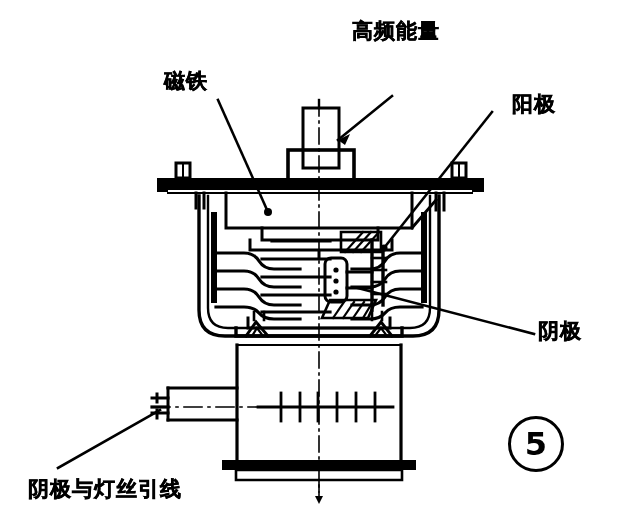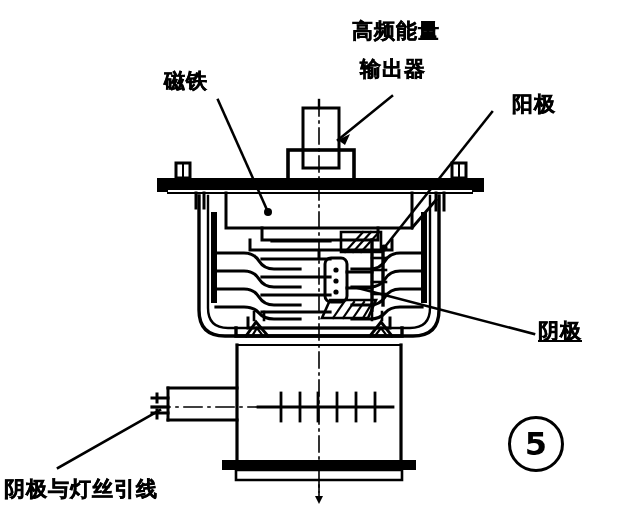--- a/index.html
+++ b/index.html
@@ -31,22 +31,22 @@
     font-size: 21px;
     line-height: 1.12;
     letter-spacing: 1px;
     white-space: nowrap;
     -webkit-text-stroke: 0.5px #000;
   }
   #label-hf-energy   { left: 352px; top: 20px; }
   #label-output      { left: 360px; top: 58px; }
   #label-magnet      { left: 164px; top: 70px; }
   #label-anode       { left: 512px; top: 93px; }
-  #label-cathode     { left: 538px; top: 320px; text-decoration: underline; }
-  #label-lead-wire   { left: 4px;  top: 478px; }
+  #label-cathode     { left: 538px; top: 320px; }
+  #label-lead-wire   { left: 28px;  top: 478px; }
   #figure-number {
     position: absolute;
     left: 508px;
     top: 416px;
     width: 56px;
     height: 56px;
   }
   #figure-number .fignum-text {
     position: absolute;
     left: 0; top: 0;
@@ -258,21 +258,20 @@
 
         <line x1="534" y1="334" x2="358" y2="288"></line>
 
         <line x1="58" y1="468" x2="160" y2="410"></line>
       </g>
     </g>
   </svg>
 
   <div class="lbl" id="label-hf-energy">高频能量</div>
 
-  <div class="lbl" id="label-output">输出器</div>
 
   <div class="lbl" id="label-magnet">磁铁</div>
 
   <div class="lbl" id="label-anode">阳极</div>
 
   <div class="lbl" id="label-cathode">阴极</div>
 
   <div class="lbl" id="label-lead-wire">阴极与灯丝引线</div>
 
   <div id="figure-number">

